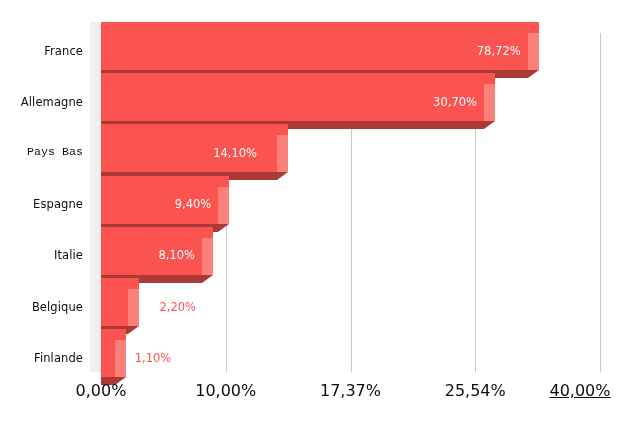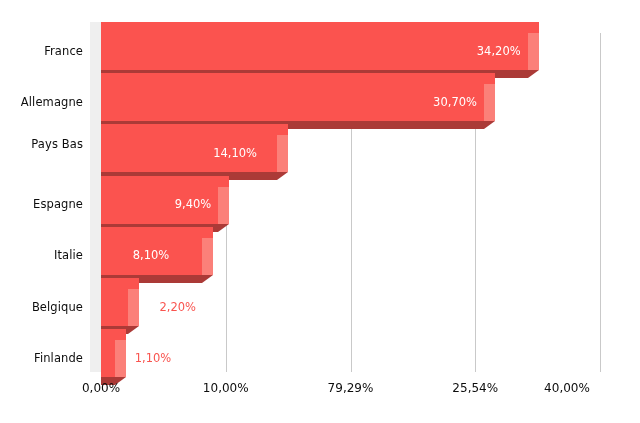--- a/index.html
+++ b/index.html
@@ -114,21 +114,21 @@
     position: absolute;
     font-size: 11.5px;
     color: #f9544f;
     white-space: nowrap;
   }
 
   
   .xtick {
     position: absolute;
     top: 381px;
-    font-size: 12px;
+    font-size: 16px;
     color: #101010;
     white-space: nowrap;
     text-align: center;
     transform: translateX(-50%);
   }
 </style>
 </head>
 <body>
 
 <div id="chart-root">
@@ -141,36 +141,36 @@
         <div class="gridline zero" style="left: 101px; background: rgb(26, 26, 26);"></div>
         <div class="gridline" style="left: 225.75px; background: rgb(201, 201, 201);"></div>
         <div class="gridline" style="left: 350.5px; background: rgb(201, 201, 201);"></div>
         <div class="gridline" style="left: 475.25px; background: rgb(201, 201, 201);"></div>
         <div class="gridline" style="left: 600px; background: rgb(201, 201, 201);"></div>
       </div>
 
     <div id="cat-labels">
         <div class="cat-label" style="top: 43.5px; color: rgb(13, 13, 13);">France</div>
         <div class="cat-label" style="top: 94.7px; color: rgb(13, 13, 13);">Allemagne</div>
-        <div class="cat-label" style="top: 137px; color: rgb(13, 13, 13);">Pays Bas</div>
+        <div class="cat-label" style="top: 145px; color: rgb(13, 13, 13); font-family: Liberation Mono, monospace;">Pays Bas</div>
         <div class="cat-label" style="top: 197.1px; color: rgb(13, 13, 13);">Espagne</div>
         <div class="cat-label" style="top: 248.3px; color: rgb(13, 13, 13);">Italie</div>
         <div class="cat-label" style="top: 299.5px; color: rgb(13, 13, 13);">Belgique</div>
         <div class="cat-label" style="top: 350.7px; color: rgb(13, 13, 13);">Finlande</div>
       </div>
 
     <div id="bars">
         <div class="bar-group" style="left: 101px; top: 22px; width: 437.645px; height: 56px;">
           <div class="bar-bottom" style="left: 0px; top: 48px; width: 426.645px; background: rgb(171, 58, 55);"></div>
           <div class="bar-bottom-cap" style="left: 426.645px; top: 48px; border-top: 8px solid rgb(171, 58, 55); border-right: 11px solid transparent;"></div>
           <div class="bar-side" style="left: 426.645px; top: 0px; height: 48px; background: rgb(251, 128, 121);"></div>
           <div class="bar-top" style="left: 0px; width: 437.645px; background: rgb(251, 83, 79);"></div>
           <div class="bar-front" style="width: 426.645px; background: rgb(251, 83, 79);"></div>
         </div>
-        <div class="val-inside" style="left: 432.645px; width: 88px; color: rgb(255, 255, 255); top: 43.5px;">34,20%</div>
+        <div class="val-inside" style="left: 432.645px; width: 88px; color: rgb(255, 255, 255); top: 43.5px;">78,72%</div>
         <div class="bar-group" style="left: 101px; top: 73.2px; width: 393.982px; height: 56px;">
           <div class="bar-bottom" style="left: 0px; top: 48px; width: 382.982px; background: rgb(171, 58, 55);"></div>
           <div class="bar-bottom-cap" style="left: 382.982px; top: 48px; border-top: 8px solid rgb(171, 58, 55); border-right: 11px solid transparent;"></div>
           <div class="bar-side" style="left: 382.982px; top: 0px; height: 48px; background: rgb(251, 128, 121);"></div>
           <div class="bar-top" style="left: 0px; width: 393.982px; background: rgb(251, 83, 79);"></div>
           <div class="bar-front" style="width: 382.982px; background: rgb(251, 83, 79);"></div>
         </div>
         <div class="val-inside" style="left: 388.982px; width: 88px; color: rgb(255, 255, 255); top: 94.7px;">30,70%</div>
         <div class="bar-group" style="left: 101px; top: 124.4px; width: 186.897px; height: 56px;">
           <div class="bar-bottom" style="left: 0px; top: 48px; width: 175.897px; background: rgb(171, 58, 55);"></div>
@@ -188,21 +188,21 @@
           <div class="bar-front" style="width: 117.265px; background: rgb(251, 83, 79);"></div>
         </div>
         <div class="val-inside" style="left: 123.265px; width: 88px; color: rgb(255, 255, 255); top: 197.1px;">9,40%</div>
         <div class="bar-group" style="left: 101px; top: 226.8px; width: 112.047px; height: 56px;">
           <div class="bar-bottom" style="left: 0px; top: 48px; width: 101.047px; background: rgb(171, 58, 55);"></div>
           <div class="bar-bottom-cap" style="left: 101.047px; top: 48px; border-top: 8px solid rgb(171, 58, 55); border-right: 11px solid transparent;"></div>
           <div class="bar-side" style="left: 101.047px; top: 0px; height: 48px; background: rgb(251, 128, 121);"></div>
           <div class="bar-top" style="left: 0px; width: 112.047px; background: rgb(251, 83, 79);"></div>
           <div class="bar-front" style="width: 101.047px; background: rgb(251, 83, 79);"></div>
         </div>
-        <div class="val-inside" style="left: 107.047px; width: 88px; color: rgb(255, 255, 255); top: 248.3px; text-align: center;">8,10%</div>
+        <div class="val-inside" style="left: 107.047px; width: 88px; color: rgb(255, 255, 255); top: 248.3px;">8,10%</div>
         <div class="bar-group" style="left: 101px; top: 278px; width: 38.445px; height: 56px;">
           <div class="bar-bottom" style="left: 0px; top: 48px; width: 27.445px; background: rgb(171, 58, 55);"></div>
           <div class="bar-bottom-cap" style="left: 27.445px; top: 48px; border-top: 8px solid rgb(171, 58, 55); border-right: 11px solid transparent;"></div>
           <div class="bar-side" style="left: 27.445px; top: 0px; height: 48px; background: rgb(251, 128, 121);"></div>
           <div class="bar-top" style="left: 0px; width: 38.445px; background: rgb(251, 83, 79);"></div>
           <div class="bar-front" style="width: 27.445px; background: rgb(251, 83, 79);"></div>
         </div>
         <div class="val-outside" style="left: 148.445px; color: rgb(249, 84, 79); top: 299.5px; margin-left: 11px;">2,20%</div>
         <div class="bar-group" style="left: 101px; top: 329.2px; width: 24.7225px; height: 56px;">
           <div class="bar-bottom" style="left: 0px; top: 48px; width: 13.7225px; background: rgb(171, 58, 55);"></div>
@@ -210,19 +210,19 @@
           <div class="bar-side" style="left: 13.7225px; top: 0px; height: 48px; background: rgb(251, 128, 121);"></div>
           <div class="bar-top" style="left: 0px; width: 24.7225px; background: rgb(251, 83, 79);"></div>
           <div class="bar-front" style="width: 13.7225px; background: rgb(251, 83, 79);"></div>
         </div>
         <div class="val-outside" style="left: 134.722px; color: rgb(249, 84, 79); top: 350.7px;">1,10%</div>
       </div>
 
     <div id="xticks">
         <div class="xtick" style="left: 101px; color: rgb(13, 13, 13);">0,00%</div>
         <div class="xtick" style="left: 225.75px; color: rgb(13, 13, 13);">10,00%</div>
-        <div class="xtick" style="left: 350.5px; color: rgb(13, 13, 13);">79,29%</div>
+        <div class="xtick" style="left: 350.5px; color: rgb(13, 13, 13);">17,37%</div>
         <div class="xtick" style="left: 475.25px; color: rgb(13, 13, 13);">25,54%</div>
-        <div class="xtick" style="left: 567px; color: rgb(13, 13, 13);">40,00%</div>
+        <div class="xtick" style="left: 580px; color: rgb(13, 13, 13); text-decoration: underline;">40,00%</div>
       </div>
 
   </div>
 </div>
 
 </body></html>

